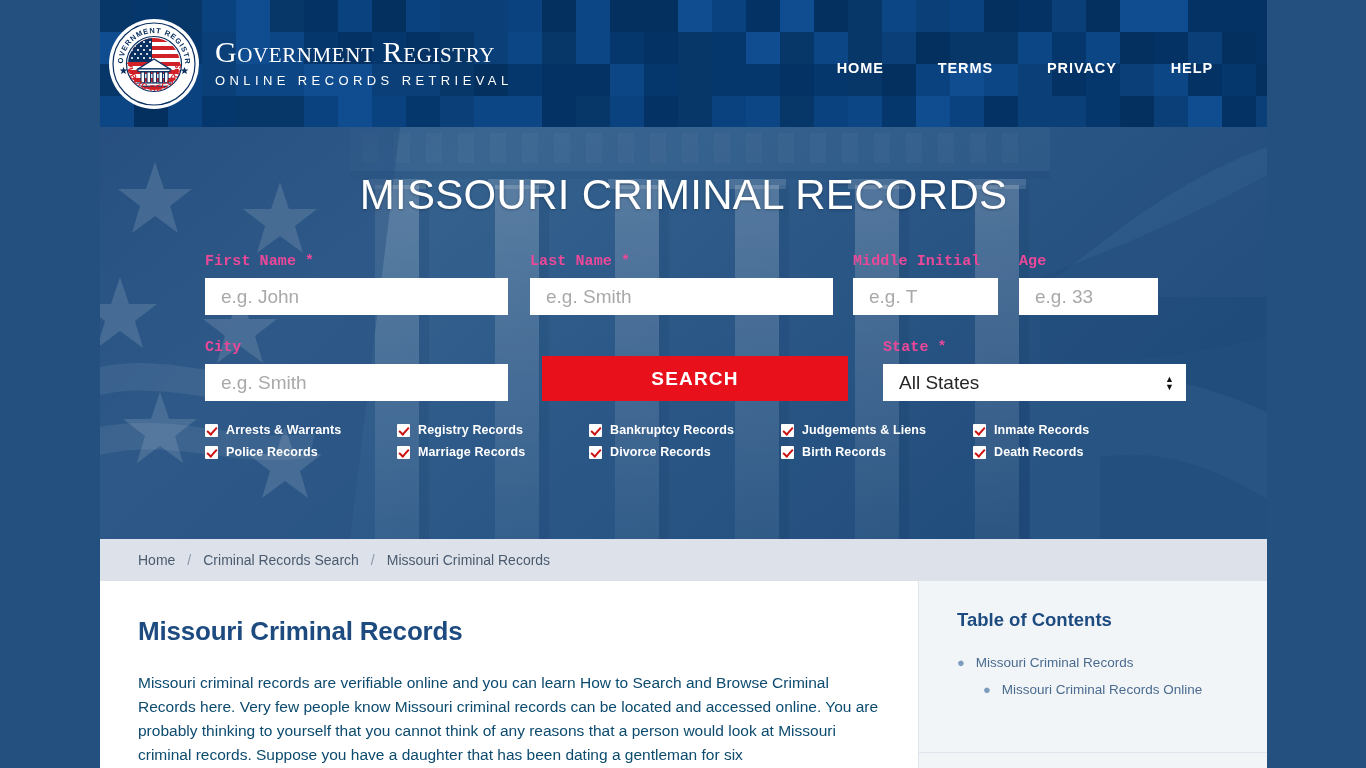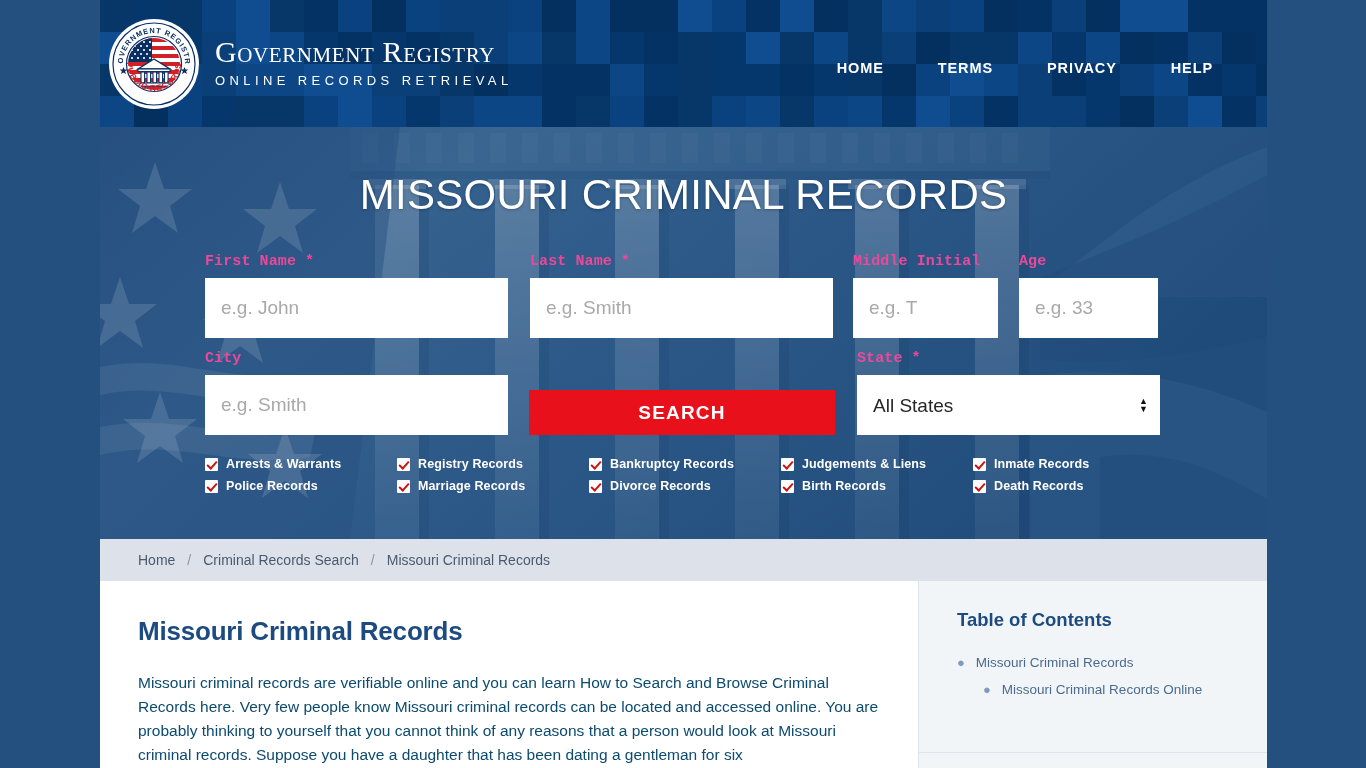--- a/index.html
+++ b/index.html
@@ -149,21 +149,21 @@
   .field label {
     color: #ec4899;
     font-size: 15px;
     font-weight: bold;
     margin-bottom: 8px;
     letter-spacing: 0.1px;
     font-family: Liberation Mono, monospace;
   }
   .field input[type=text],
   .field select {
-    height: 60px;
+    height: 37px;
     border: 0;
     background: #ffffff;
     font-size: 19px;
     color: #262626;
     padding: 0 16px;
     font-family: "Liberation Sans", sans-serif;
     border-radius: 0;
   }
   .field input::placeholder { color: #a9a9a9; }
 
@@ -652,21 +652,21 @@
         <div class="field" style="margin-left:20px;">
           <label>Middle Initial</label>
           <input type="text" style="width: 145px;" placeholder="e.g. T">
         </div>
         <div class="field" style="margin-left:21px;">
           <label>Age</label>
           <input type="text" style="width: 139px;" placeholder="e.g. 33">
         </div>
       </div>
 
-      <div class="form-row" style="margin-top:12px;">
+      <div class="form-row" style="margin-top:24px;gap:13px;">
         <div class="field">
           <label>City</label>
           <input type="text" style="width: 303px;" placeholder="e.g. Smith">
         </div>
         <div class="field" style="margin-left:21px; justify-content:flex-end;">
           <button id="search-button">SEARCH</button>
         </div>
         <div class="field" style="margin-left:22px;">
           <label>State *</label>
           <div class="select-wrap">

